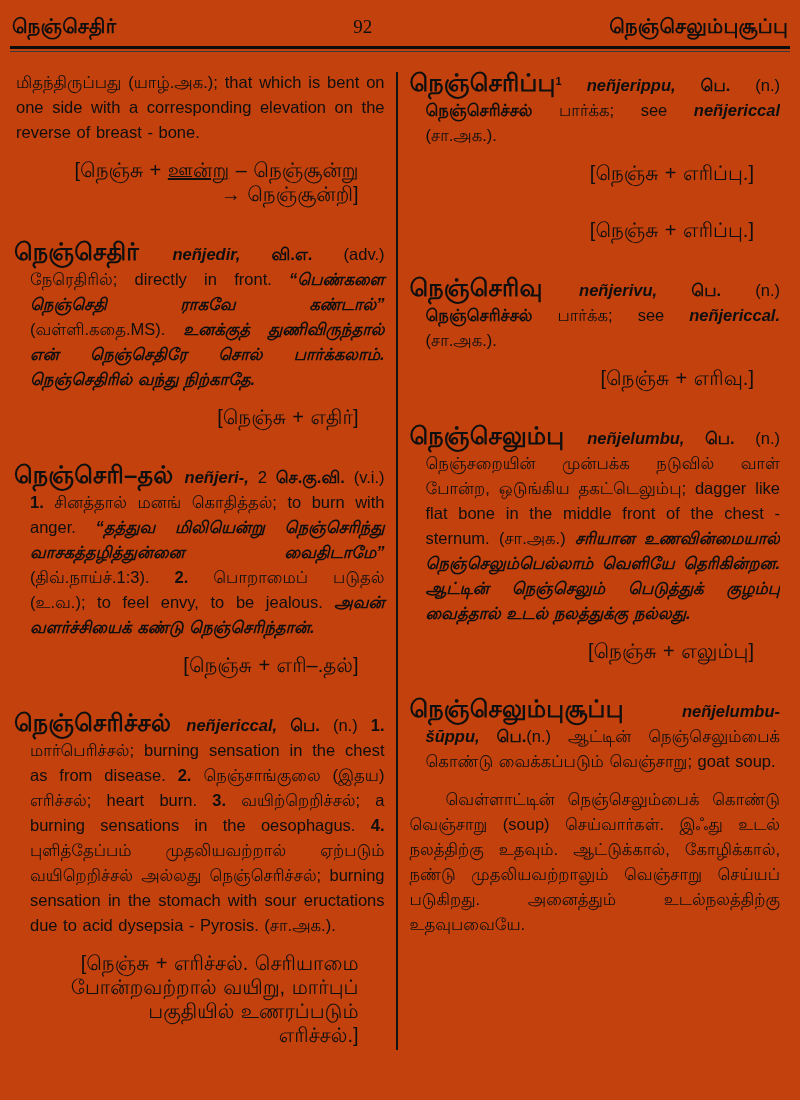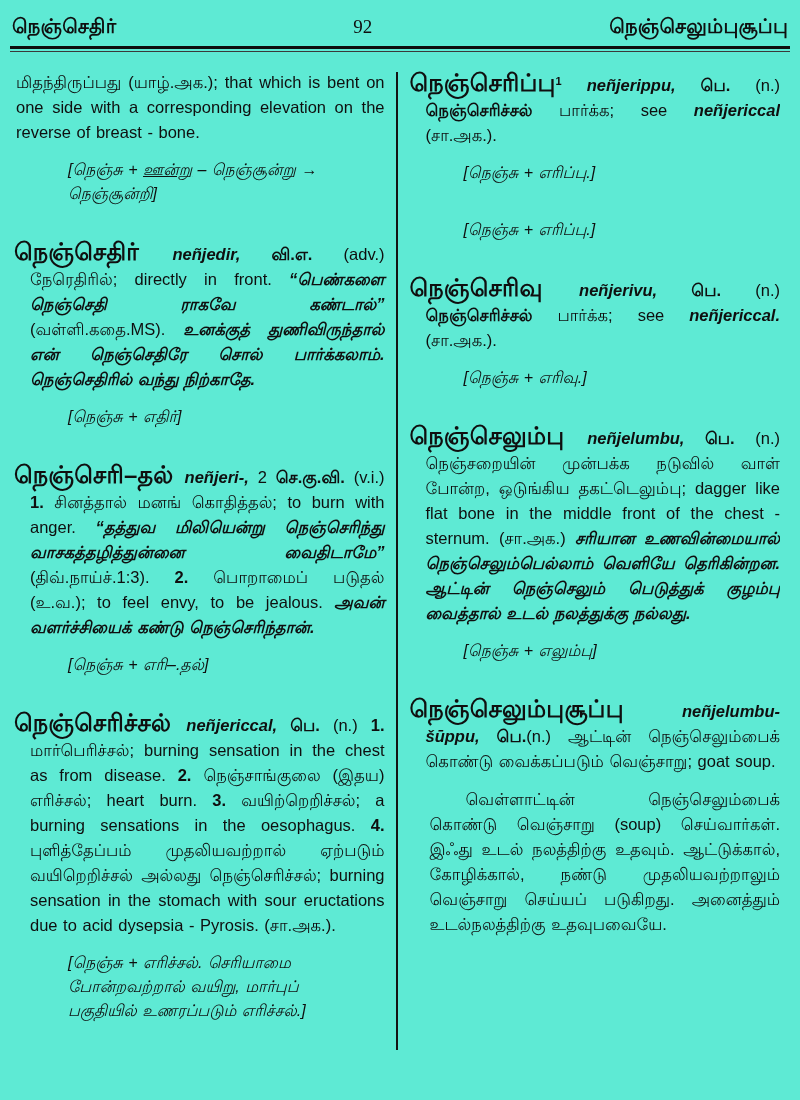--- a/index.html
+++ b/index.html
@@ -1,20 +1,20 @@
 <!DOCTYPE html>
 <html><head>
 <meta charset="utf-8">
 <style>
   html,body{margin:0;padding:0;background:#e8e8e8;}
   .page{
     position:relative;
     width:800px;height:1100px;
     margin:0 auto;
-    background:#5eead4;
+    background:#c2410c;
     color:#0f0f0f;
     font-family:"Liberation Sans","DejaVu Sans",sans-serif;
     box-sizing:border-box;
     overflow:hidden;
   }
   
   .hdr{
     display:flex;justify-content:space-between;align-items:baseline;
     padding:15px 12px 4px 12px;
   }
@@ -42,27 +42,26 @@
   }
   
   .blk{
     margin:0 0 13px 0;
     font-size:16.5px;line-height:25px;
     text-align:justify;
     word-spacing:1px;
   }
   .blk.body{padding-left:16px;text-indent:-16px;}
   .blk.cont{padding-left:2px;}
-  .blk.para-indent{text-indent:36px;margin-left:20px;}
+  .blk.para-indent{text-indent:36px;}
   .blk.etym{
-    font-style:italic;
     margin:3px 26px 33px 54px;
-    text-align:left;
+    text-align:right;
     line-height:24px;
-    font-size:16px;
+    font-size:20px;
   }
   .col.left .blk.etym:last-child,
   .col.right .blk:last-child{margin-bottom:0;}
   
   .hw{font-weight:bold;font-size:24px;letter-spacing:.2px;}
   .sup{font-weight:bold;font-size:11px;vertical-align:super;line-height:0;}
   .tr{font-style:italic;font-weight:bold;}
   .it{font-style:italic;font-weight:bold;}
   .bd{font-weight:bold;}
   .ul{text-decoration:underline;}

